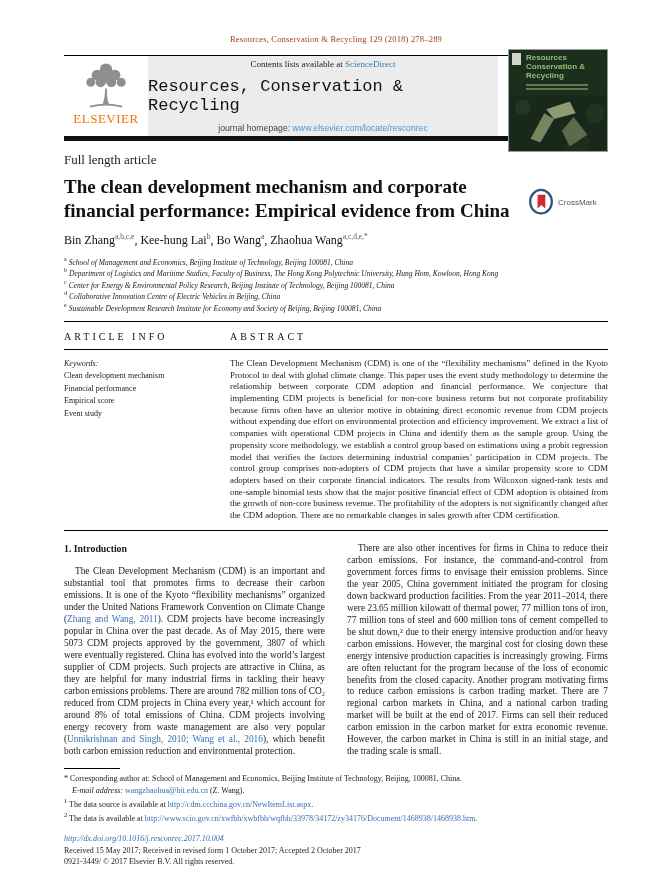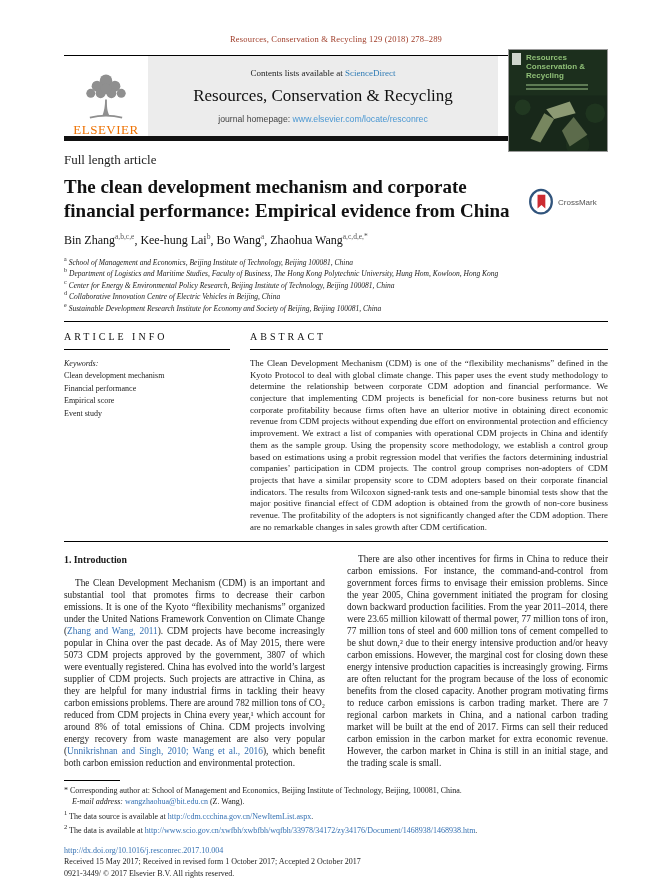--- a/index.html
+++ b/index.html
@@ -5,28 +5,28 @@
   html,body{margin:0;padding:0;background:#fff;}
   .page{width:620px;height:890px;position:relative;overflow:hidden;background:#fff;
         font-family:"Liberation Serif",serif;color:#1a1a1a;margin:4px auto;}
   .content{padding:0 38px;}
   a{text-decoration:none;cursor:pointer;}
 
   .citation{margin-top:30px;text-align:center;font-size:8.5px;color:#9e3a26;letter-spacing:.2px;}
 
   .header-wrap{margin-top:11px;position:relative;}
   .header-inner{display:flex;border-top:1.5px solid #000;height:80px;}
-  .logo-col{width:84px;background:#fff;display:flex;flex-direction:column;align-items:center;justify-content:flex-end;padding:3px 0 0;}
+  .logo-col{width:84px;background:#fff;display:flex;flex-direction:column;align-items:center;justify-content:flex-end;padding:3px 0 11px;}
   .logo-col svg{width:54px;height:52px;}
   .wordmark{color:#ee7203;font-size:13px;letter-spacing:.5px;line-height:1;margin-top:1px;}
   .gray-col{flex:1;background:#ececec;display:flex;flex-direction:column;align-items:center;justify-content:center;gap:8px;}
   .spacer-col{width:110px;background:#fff;}
   .contents-line{font-size:9px;color:#222;}
   .sd-link{color:#2e7bb5;}
-  .jtitle{font-size:17px;color:#111;}
+  .jtitle{font-size:17px;color:#111;font-family:Liberation Mono, monospace;}
   .homepage{font-family:"Liberation Sans",sans-serif;font-size:8.7px;color:#444;}
   .homepage a{color:#4a97d2;}
   .black-bar{height:5px;background:#111;}
   .cover{position:absolute;right:0;top:-6px;width:100px;height:103px;background:#1c2f1d;border:1px solid #999;box-sizing:border-box;z-index:3;}
   .cover-sq{position:absolute;left:3px;top:3px;width:9px;height:12px;background:#cfd6cc;}
   .cover-title{position:absolute;left:17px;top:4px;font-family:"Liberation Sans",sans-serif;font-weight:bold;
                font-size:8px;line-height:1.12;color:#8fbf77;}
   .cover-sub{position:absolute;left:17px;top:34px;width:62px;}
   .cover-sub div{height:2px;background:#6f8f63;margin-bottom:2px;opacity:.8;}
   .cover-art{position:absolute;left:0;bottom:0;width:100%;height:56px;}
@@ -40,21 +40,21 @@
 
   .authors{margin-top:10px;font-size:12px;color:#111;}
   .authors sup{font-size:7.5px;color:#555;}
 
   .affiliations{margin-top:8px;}
   .affil{font-size:7.5px;font-style:italic;line-height:1.32;color:#222;}
   .affil sup{font-size:6px;font-style:normal;padding-right:2px;}
 
   .rule{border-top:1px solid #000;margin-top:8px;}
 
-  .info-abstract{display:flex;gap:20px;}
+  .info-abstract{display:flex;}
   .info-col{width:166px;flex:none;}
   .abs-col{flex:1;}
   .col-heading{font-size:10px;letter-spacing:3px;color:#111;padding:9px 0 7px;border-bottom:1px solid #000;}
   .keywords{margin-top:8px;font-size:8px;line-height:1.55;color:#222;}
   .kw-label{font-style:italic;}
   .abstract-text{margin-top:8px;font-size:8.8px;line-height:1.33;text-align:justify;color:#1a1a1a;}
 
   .body-cols{display:flex;gap:22px;margin-top:12px;}
   .bcol{flex:1;font-size:9.3px;line-height:1.29;text-align:justify;color:#1a1a1a;}
   .section-heading{font-weight:bold;font-size:9.8px;margin:0 0 11px 0;text-align:left;}
@@ -62,21 +62,21 @@
   .cite{color:#3470b2;}
 
   .footnote-block{margin-top:10px;font-size:8px;line-height:1.42;color:#222;}
   .fn-rule{width:56px;border-top:1px solid #000;margin-bottom:4px;}
   .fn a{color:#3470b2;}
   .fn sup{font-size:6.5px;}
   .fn-indent{padding-left:8px;}
   .email-label{font-style:italic;}
 
   .footer-block{margin-top:9px;font-size:8px;line-height:1.45;color:#222;}
-  .footer-block a{color:#3470b2;}
+  .footer-block a{color:#3470b2;font-style:italic;}
 </style>
 </head>
 <body>
 
 <div class="page">
   <div class="content">
 
     <div class="citation">Resources, Conservation &amp; Recycling 129 (2018) 278–289</div>
 
     <div class="header-wrap">

